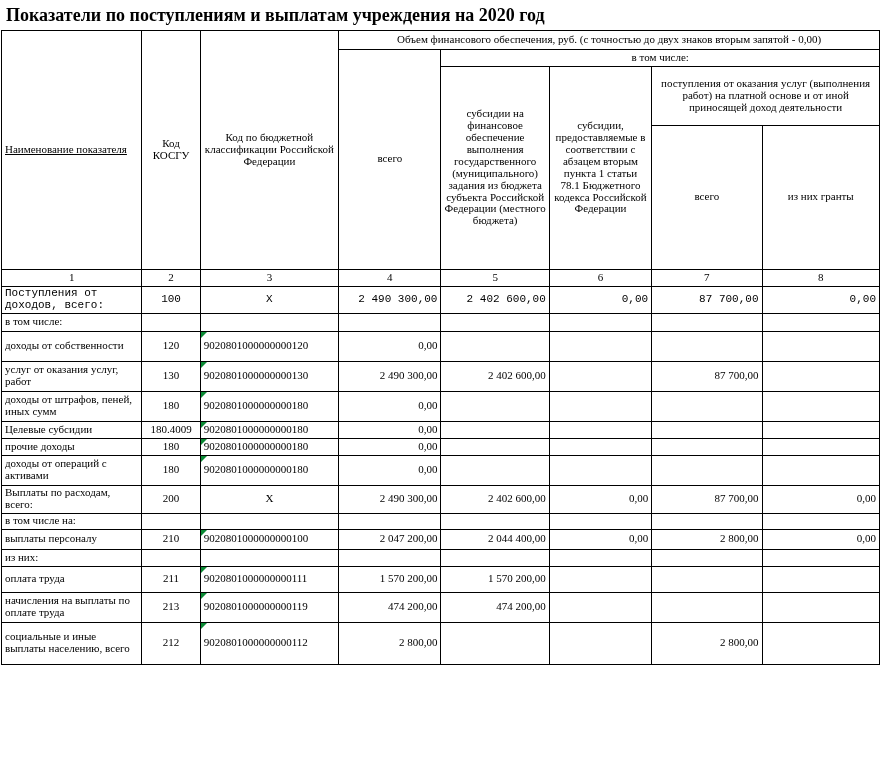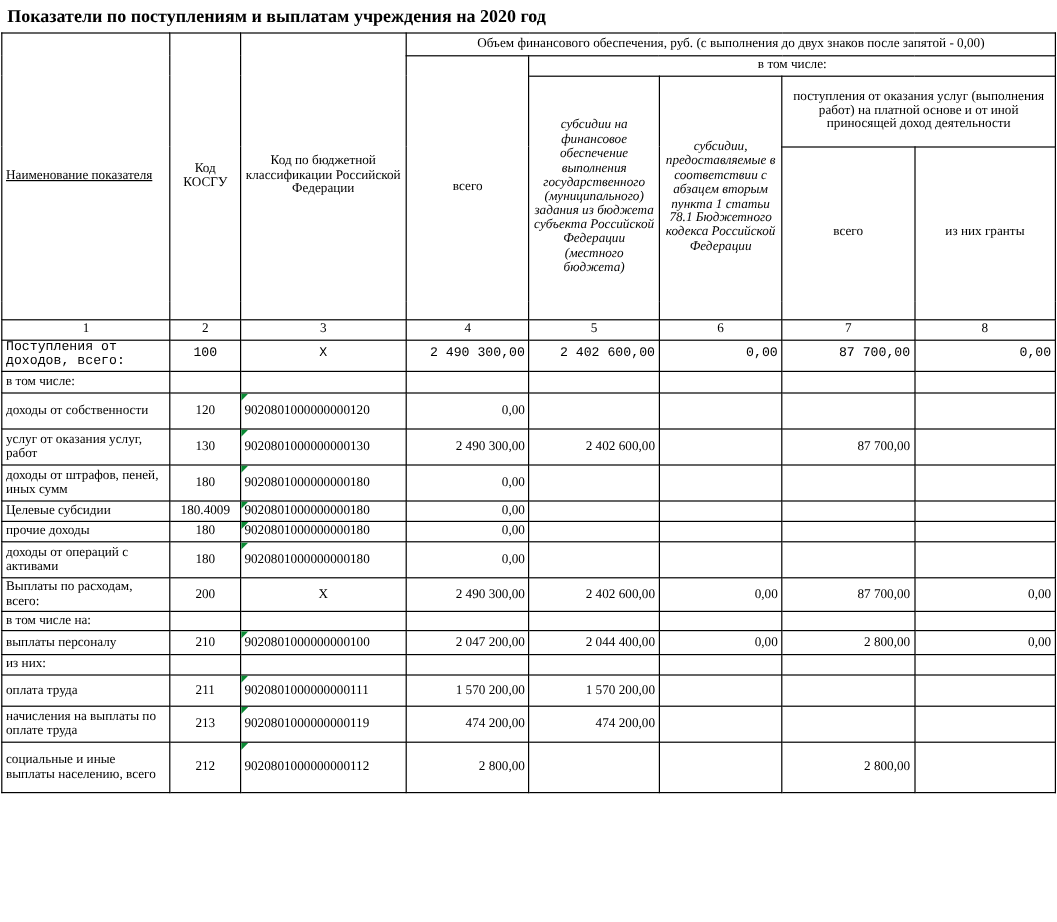--- a/index.html
+++ b/index.html
@@ -16,21 +16,21 @@
   }
   .page {
     position: relative;
     width: 881px;
     height: 768px;
     box-sizing: border-box;
     padding: 4px 0 0 0;
   }
   .doc-title {
     font-family: "Liberation Serif", serif;
-    font-size: 15px;
+    font-size: 18px;
     font-weight: bold;
     padding: 2px 0 4px 6px;
     line-height: 1.1;
   }
   table.sheet {
     border-collapse: collapse;
     table-layout: fixed;
     width: 879px;
     margin-left: 1px;
   }
@@ -77,21 +77,21 @@
   
   .bkcode.marked::before {
     content: "";
     position: absolute;
     left: 0;
     top: 0;
     border-top: 6px solid #0a8a34;
     border-right: 6px solid transparent;
   }
   .money { text-align: right; font-size: 11px; padding-right: 6px; }
-  .hdr-vert { font-size: 10.5px; font-style: italic; }
+  .hdr-vert { font-size: 10.5px; }
 </style>
 </head>
 <body>
 
 <div class="page">
 
   <div class="doc-title">Показатели по поступлениям и выплатам учреждения на 2020 год</div>
 
   <table class="sheet">
     <colgroup>
@@ -103,21 +103,21 @@
       <col style="width:102px">
       <col style="width:110px">
       <col style="width:117px">
     </colgroup>
     <tbody>
 
       <tr>
         <td rowspan="5" class="hdr hdr-lead">Наименование показателя</td>
         <td rowspan="5" class="hdr">Код КОСГУ</td>
         <td rowspan="5" class="hdr">Код по бюджетной классификации Российской Федерации</td>
-        <td colspan="5" class="hdr small" style="height:16px;">Объем финансового обеспечения, руб. (с выполнения до двух знаков после запятой - 0,00)</td>
+        <td colspan="5" class="hdr small" style="height:16px;">Объем финансового обеспечения, руб. (с точностью до двух знаков вторым запятой - 0,00)</td>
       </tr>
 
       <tr>
         <td rowspan="4" class="hdr">всего</td>
         <td colspan="4" class="hdr" style="height:14px;">в том числе:</td>
       </tr>
 
       <tr>
         <td rowspan="3" class="hdr hdr-vert" style="height:200px;">субсидии на финансовое обеспечение выполнения государственного (муниципального) задания из бюджета субъекта Российской Федерации (местного бюджета)</td>
         <td rowspan="3" class="hdr hdr-vert">субсидии, предоставляемые в соответствии с абзацем вторым пункта 1 статьи 78.1 Бюджетного кодекса Российской Федерации</td>

